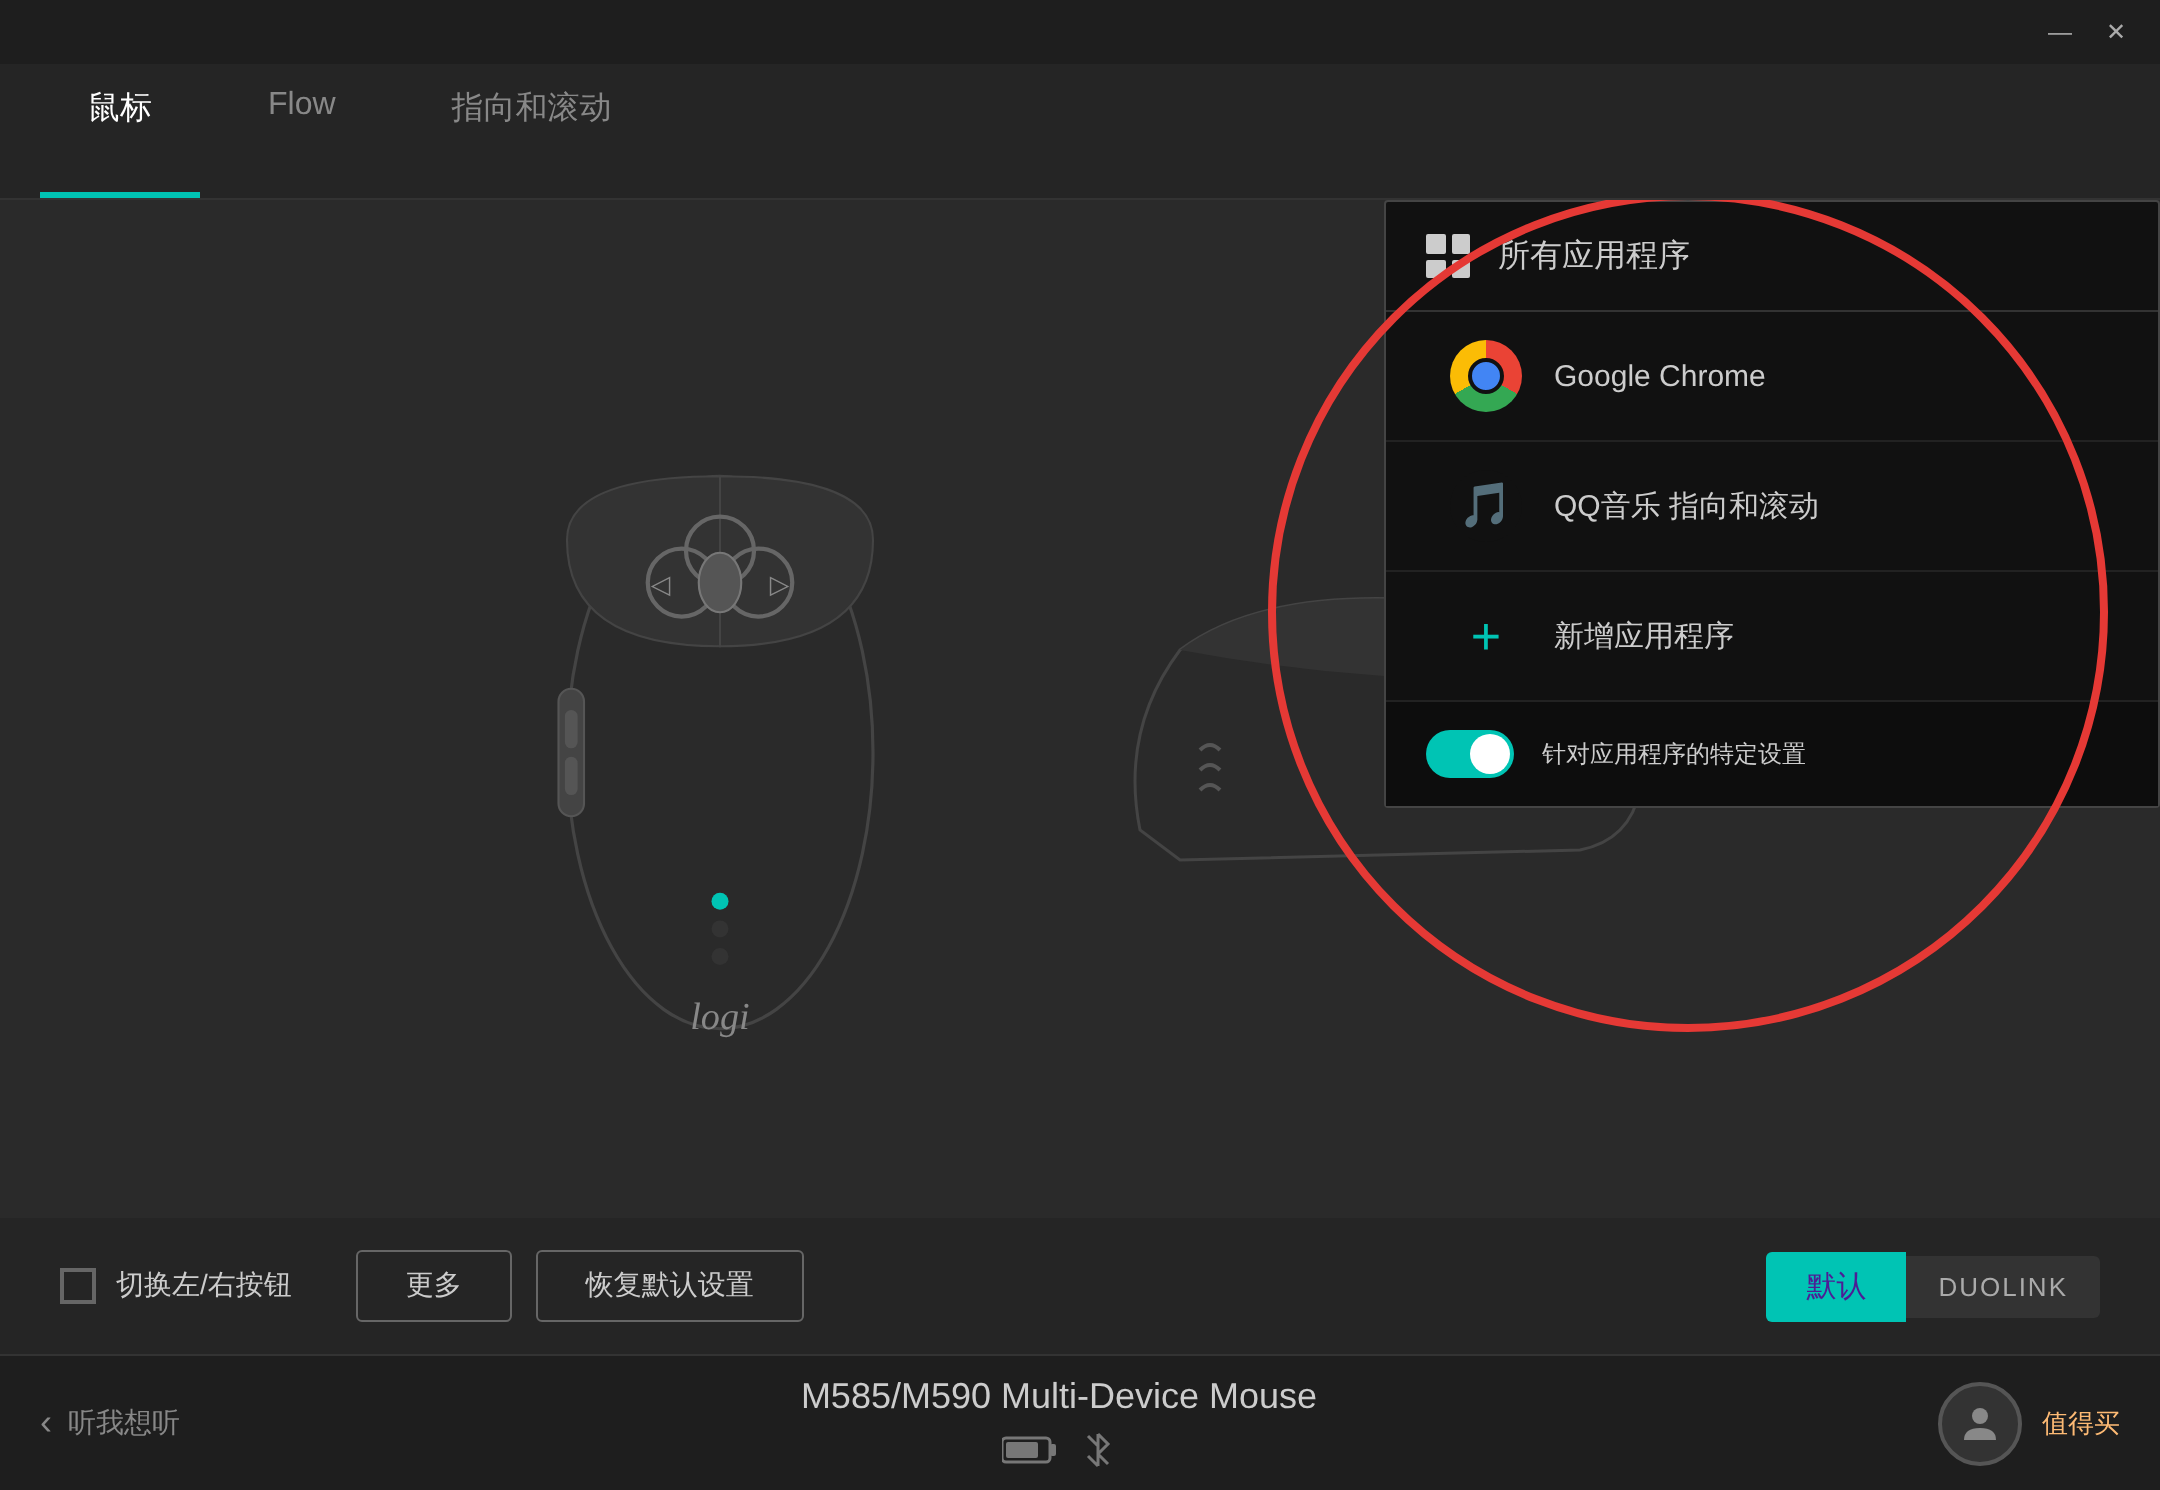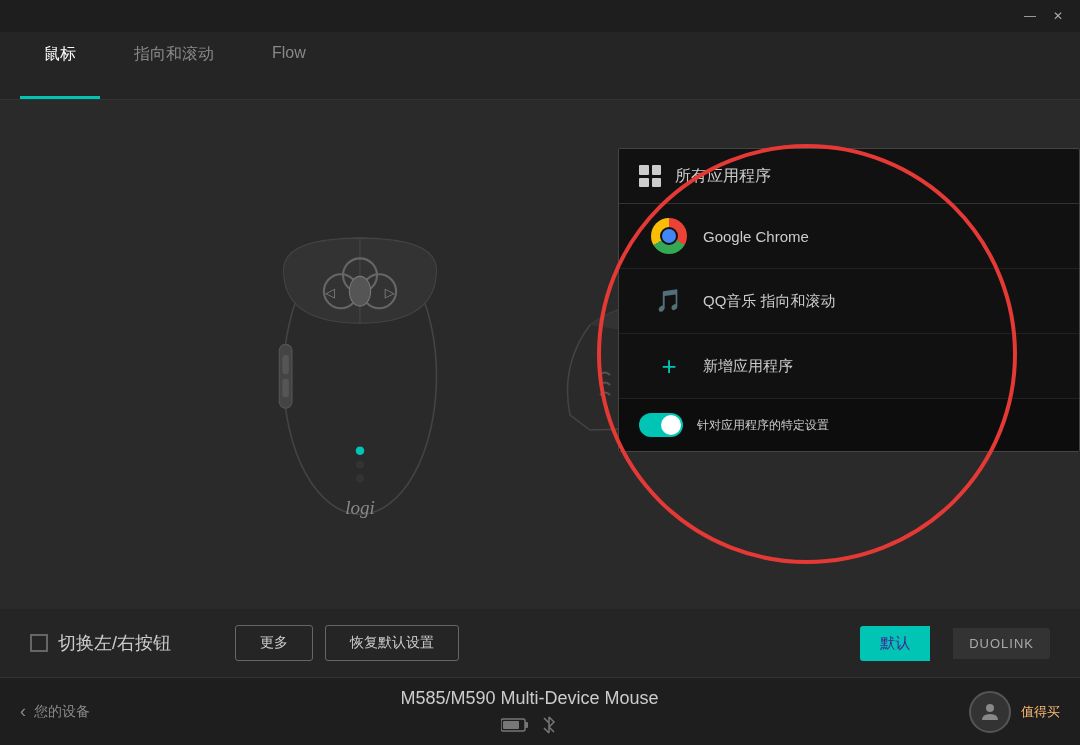--- a/index.html
+++ b/index.html
@@ -134,36 +134,36 @@
       align-items: center;
       background: #252525;
       flex-shrink: 0;
     }
 
     .checkbox-container {
       display: flex;
       align-items: center;
       gap: 10px;
       color: #ccc;
-      font-size: 18px;
+      font-size: 14px;
       cursor: pointer;
     }
 
     .checkbox-box {
       width: 18px;
       height: 18px;
       border: 2px solid #666;
       background: transparent;
       flex-shrink: 0;
     }
 
     .btn-group {
       display: flex;
       gap: 12px;
-      margin-left: 64px;
+      margin-left: 32px;
       border-radius: 11px;
     }
 
     .btn {
       padding: 8px 24px;
       border: 1px solid #666;
       background: transparent;
       color: #ccc;
       font-size: 14px;
       cursor: pointer;
@@ -192,21 +192,20 @@
     .btn-duolink {
       padding: 8px 16px;
       background: #333;
       color: #aaa;
       border: none;
       font-size: 13px;
       cursor: pointer;
       font-family: inherit;
       border-radius: 0 3px 3px 0;
       letter-spacing: 1px;
-      margin-left: 23px;
     }
 
     
     .footer {
       height: 68px;
       background: #1e1e1e;
       display: flex;
       align-items: center;
       padding: 0 20px;
       flex-shrink: 0;
@@ -265,26 +264,25 @@
       color: #fdba74;
       font-size: 13px;
       cursor: pointer;
     }
 
     
     .dropdown-panel {
       position: absolute;
       top: 0;
       right: 0;
-      width: 462px;
+      width: 388px;
       background: #111;
       border: 1px solid #444;
       z-index: 100;
       border-radius: 2px;
-      margin-top: 48px;
     }
 
     .dropdown-header {
       padding: 16px 20px;
       display: flex;
       align-items: center;
       gap: 14px;
       border-bottom: 1px solid #333;
     }
 
@@ -420,22 +418,22 @@
 
 <div class="app-window">
 
   <div class="title-bar">
     <div class="title-bar-btn minimize">—</div>
     <div class="title-bar-btn close">✕</div>
   </div>
 
   <div class="tab-bar">
     <div class="tab-item active">鼠标</div>
+    <div class="tab-item">Flow</div>
     <div class="tab-item">指向和滚动</div>
-    <div class="tab-item">Flow</div>
   </div>
 
   <div class="main-content">
 
     <div class="dropdown-panel">
       <div class="dropdown-header">
         <div class="apps-grid-icon">
           <span></span>
             <span></span>
             <span></span>
@@ -533,21 +531,21 @@
         <button class="btn-default">默认</button>
         <button class="btn-duolink">DUOLINK</button>
       </div>
     </div>
 
   </div>
 
   <div class="footer">
     <div class="footer-back">
       <span style="font-size:18px;">‹</span>
-      <span>您的设备</span>
+      <span>听我想听</span>
     </div>
     <div class="footer-center">
       <span class="footer-device-name">M585/M590 Multi-Device Mouse</span>
       <div class="footer-icons">
 
         <svg width="28" height="16" viewBox="0 0 28 16">
           <rect x="0" y="2" width="24" height="12" rx="2" fill="none" stroke="#777" stroke-width="1.5"></rect>
           <rect x="24" y="5" width="3" height="6" rx="1" fill="#777"></rect>
           <rect x="2" y="4" width="16" height="8" rx="1" fill="#777"></rect>
         </svg>

